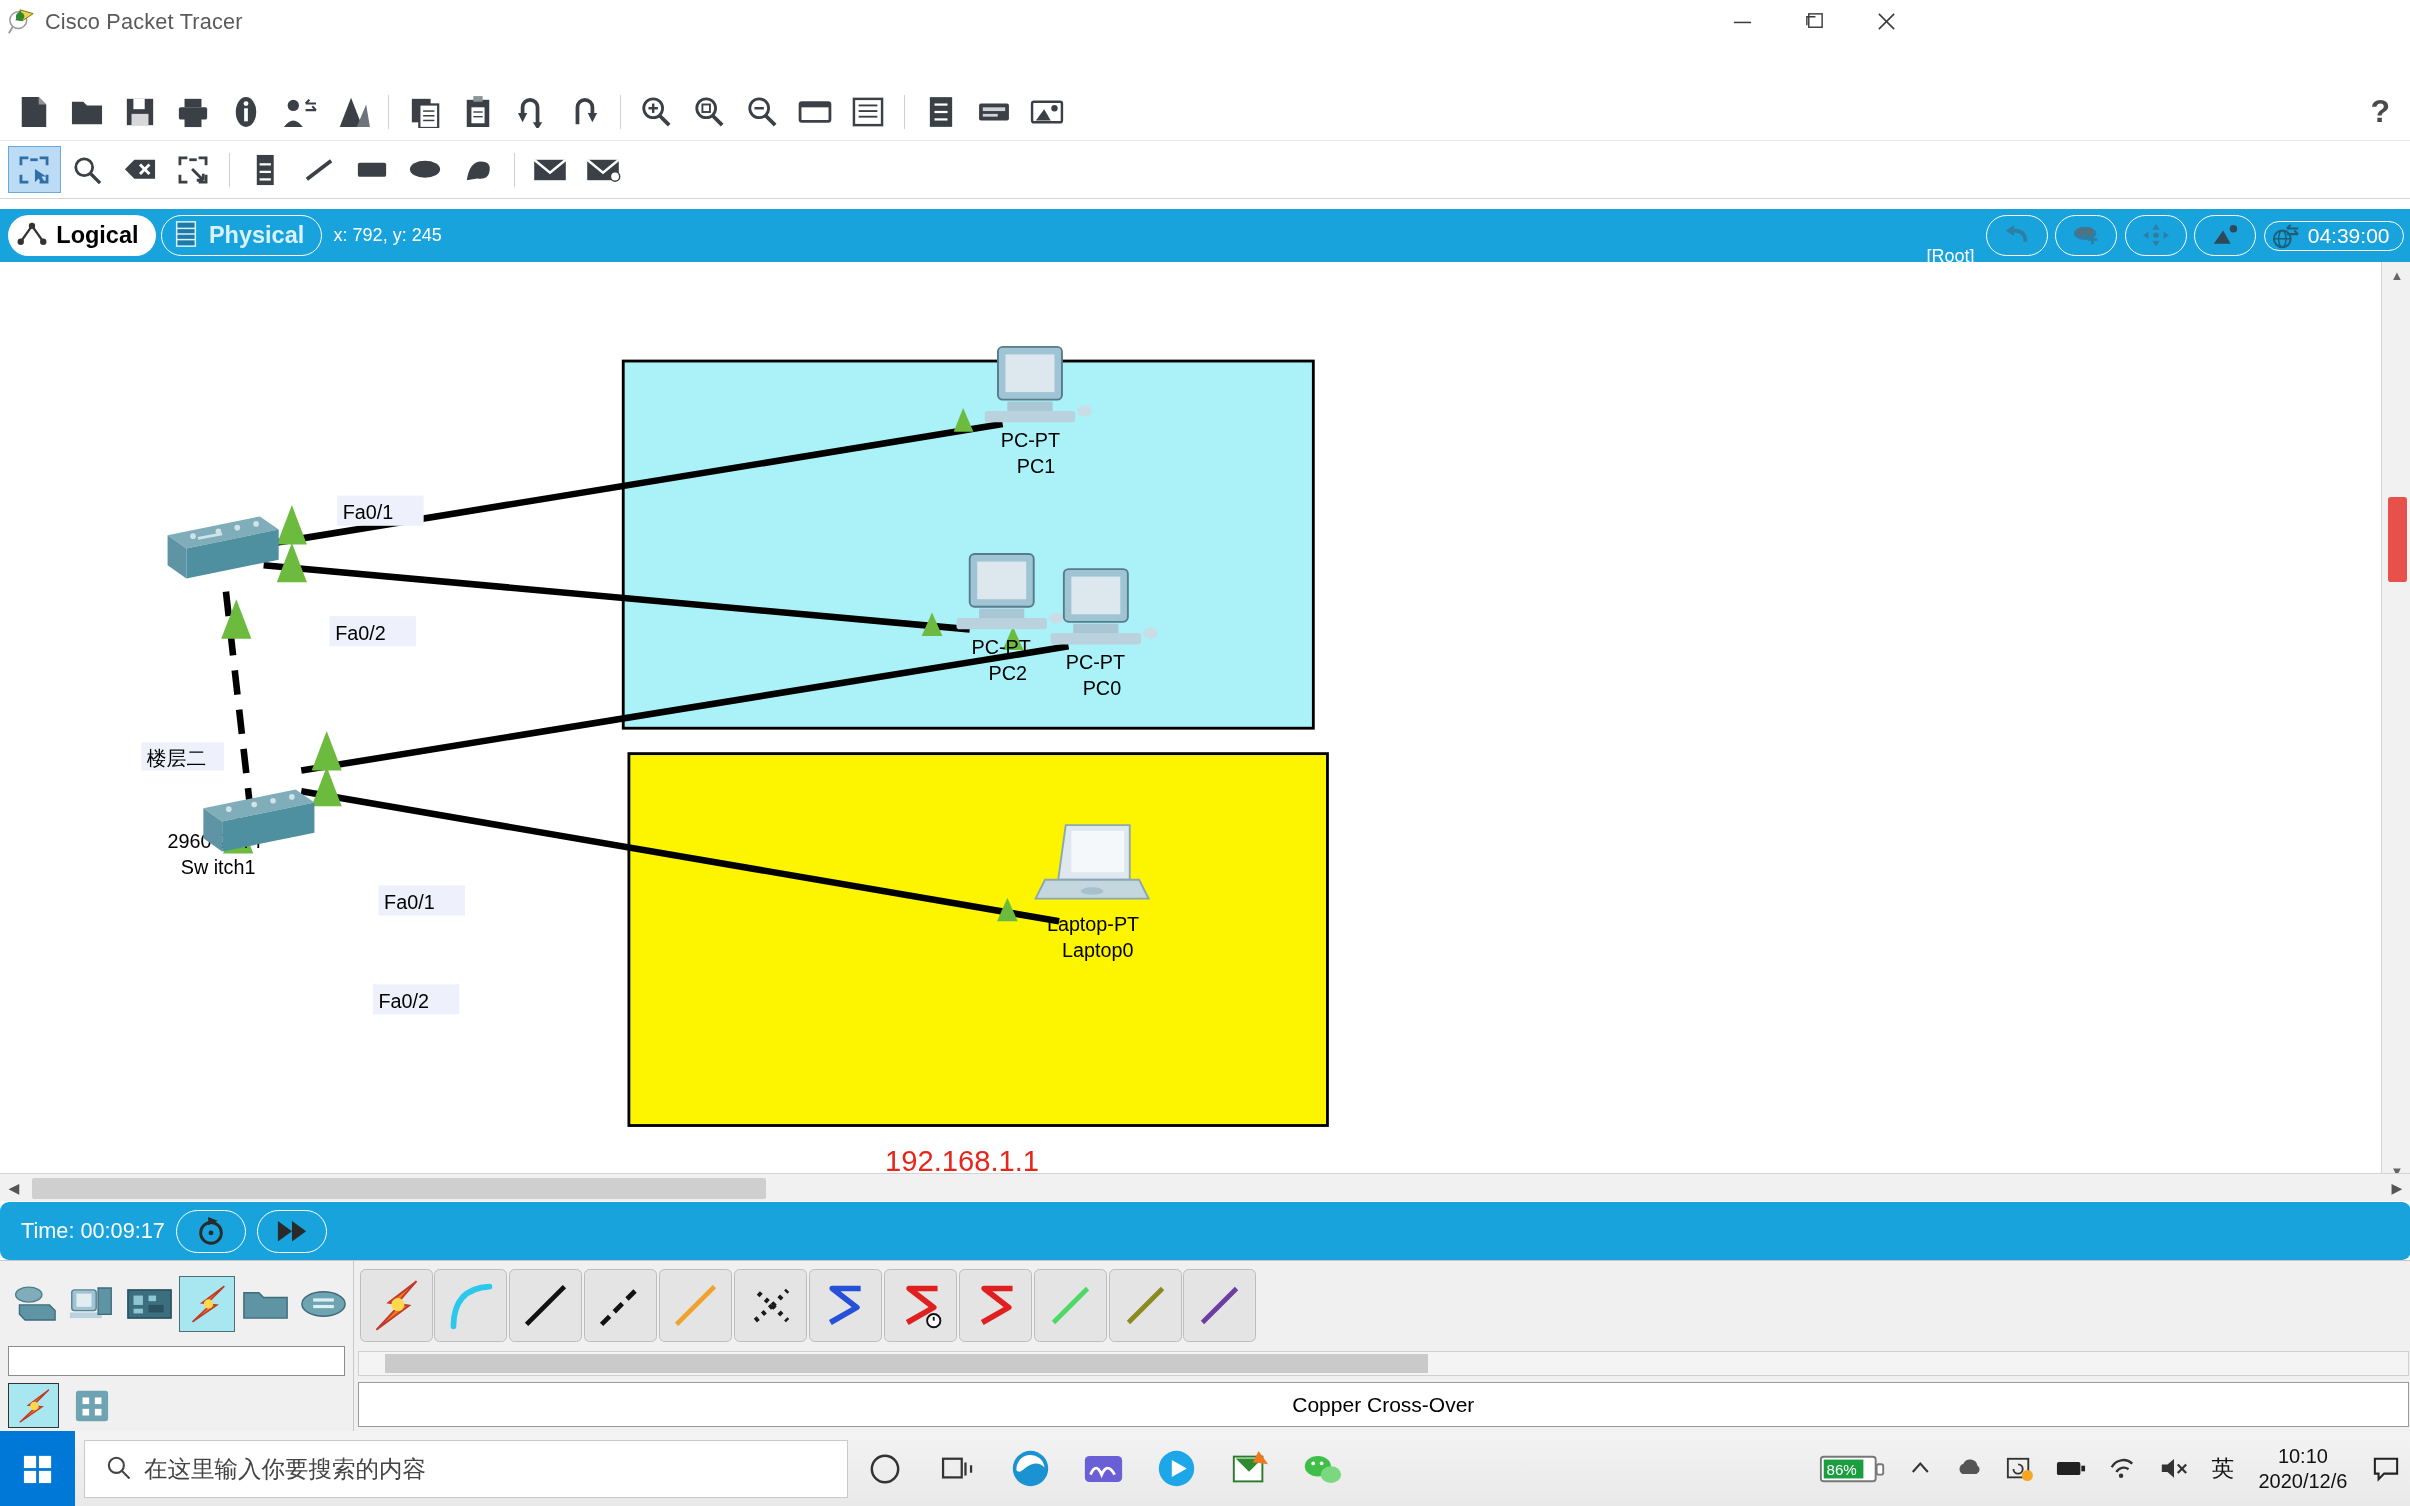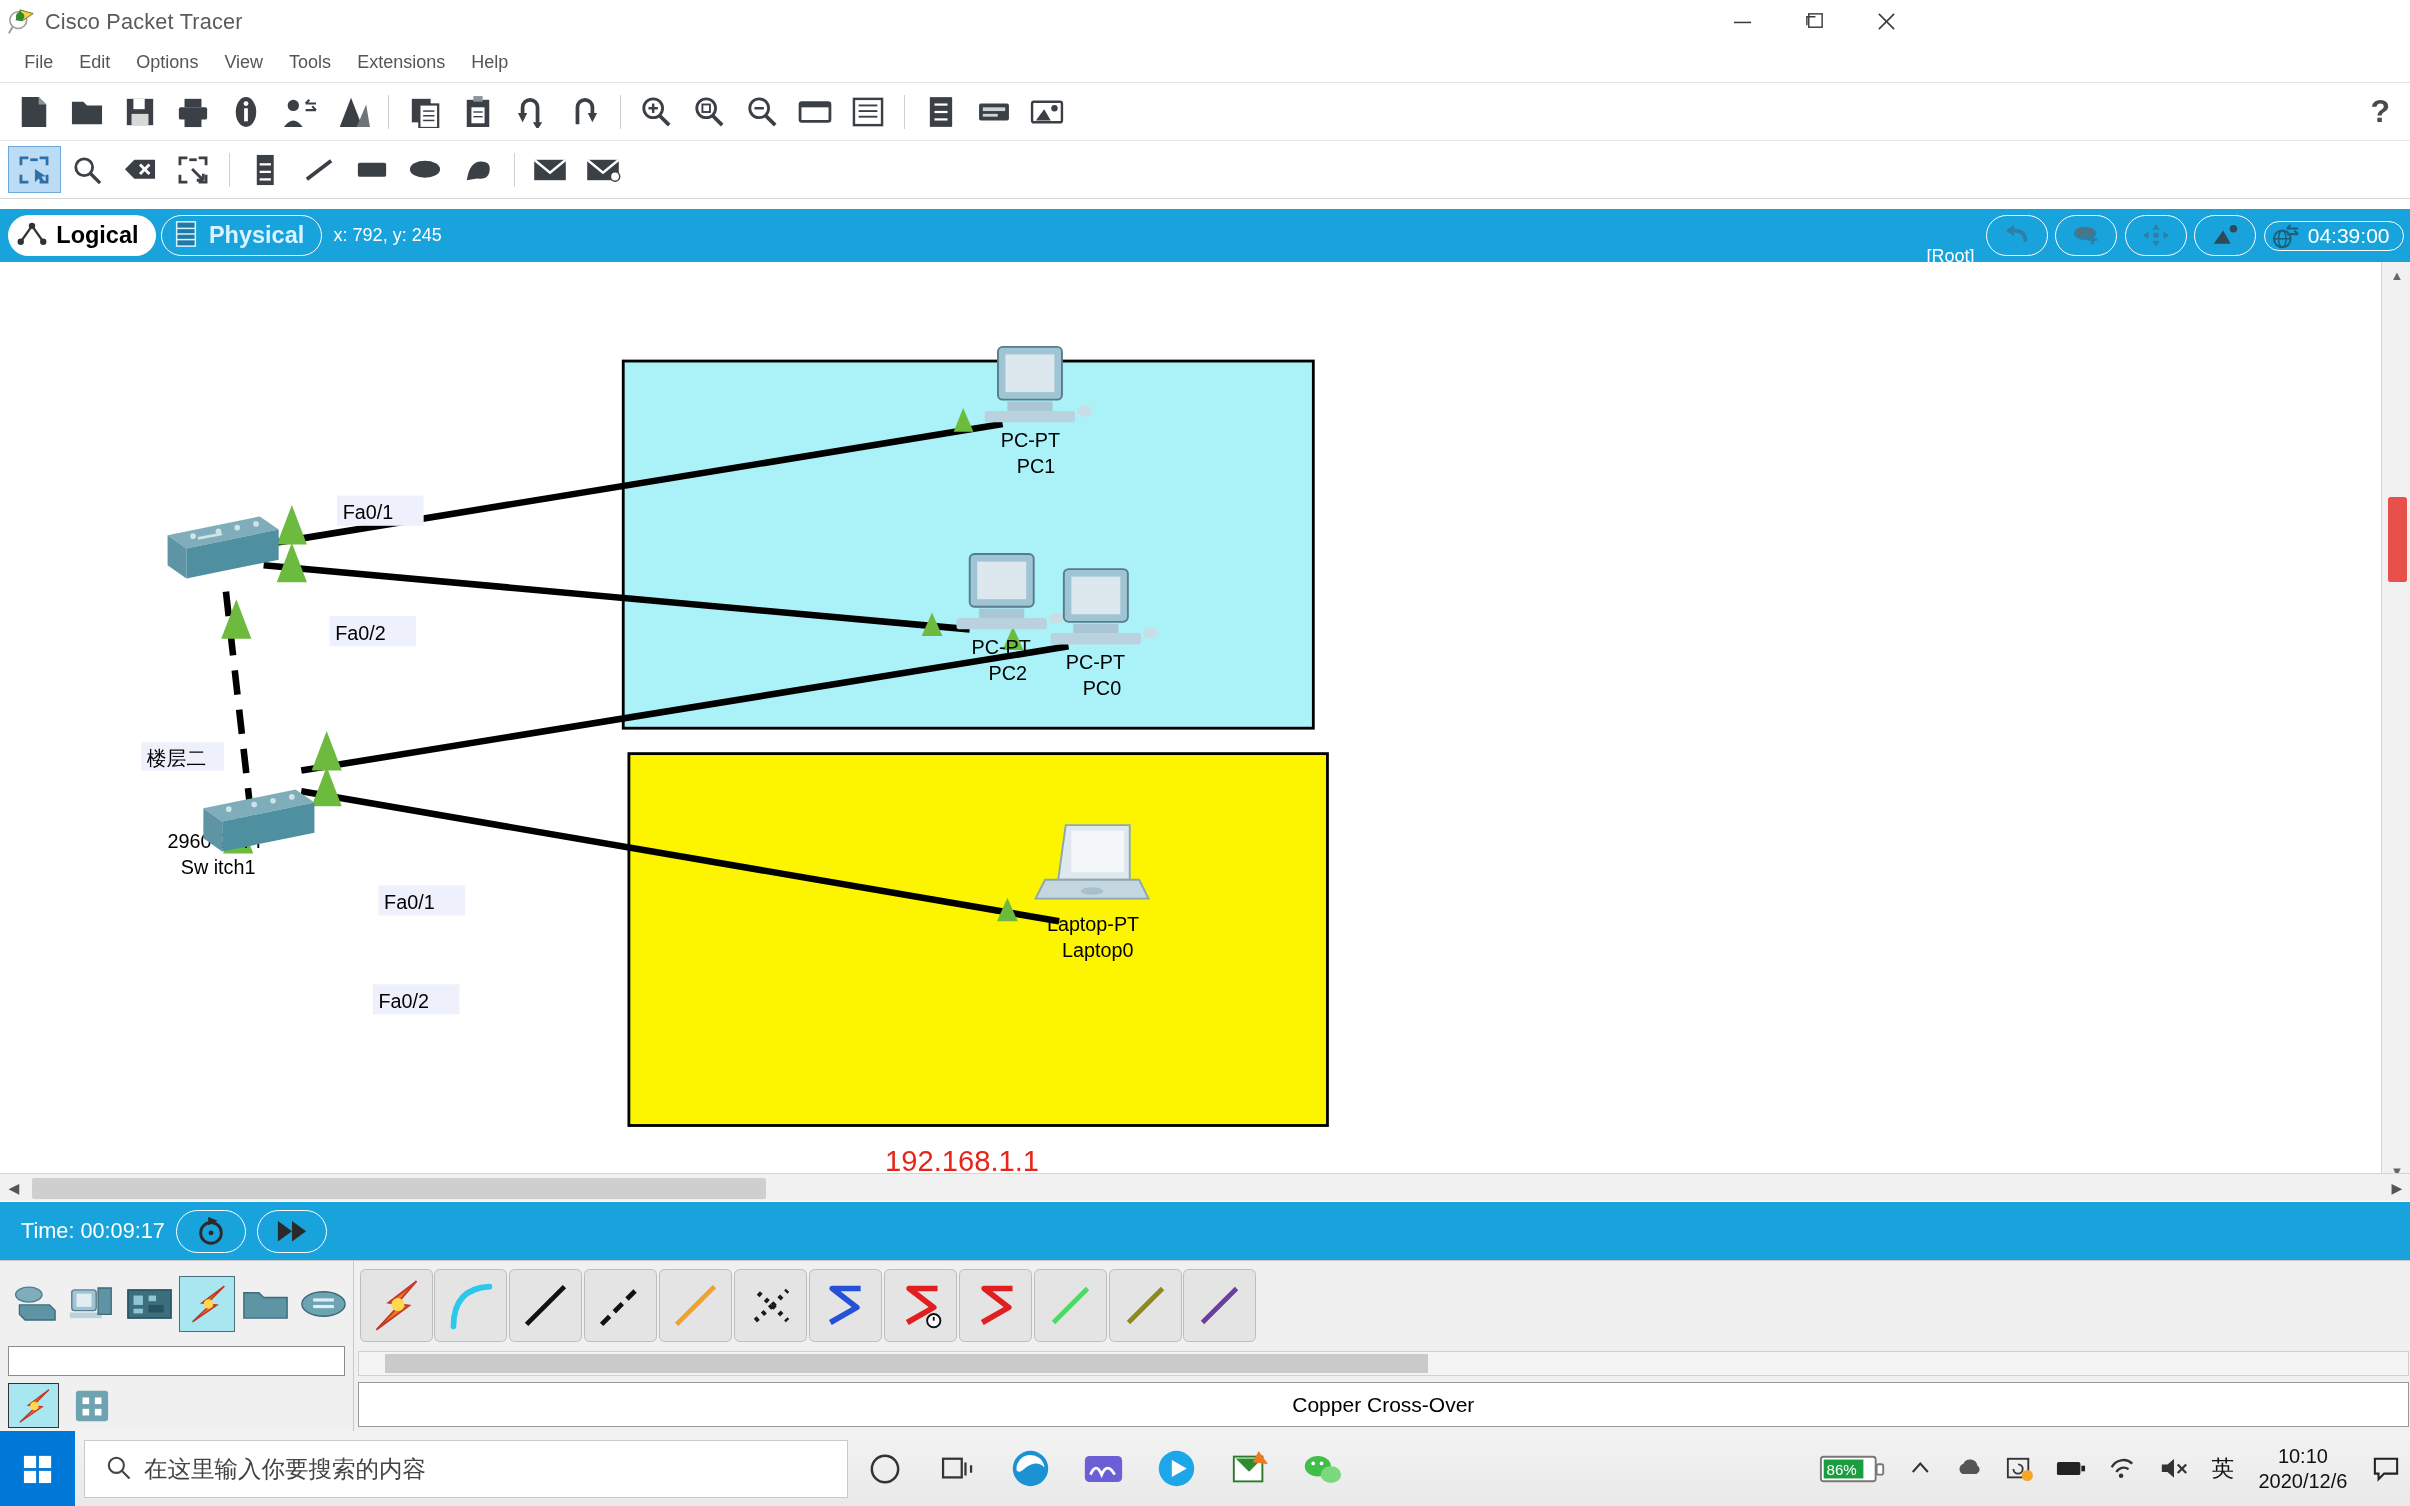--- a/index.html
+++ b/index.html
@@ -120,21 +120,21 @@
     background: #cfcfcf; border-radius: 1.9px;
   }
   .hs-arrow {
     position: absolute; top: 0; width: 28px; height: 28px;
     display: flex; align-items: center; justify-content: center; color: #555; font-size: 14px;
   }
 
   
   .rtbar {
     position: absolute; top: 1202px; left: 0; width: 2411px; height: 58px;
-    background: #19a3dc; display: flex; align-items: center;
+    background: #19a3dc; display: flex; align-items: center; border-radius: 9px;
   }
   .time-text { font-size: 21.7px; color: #ffffff; margin-left: 21px; }
   .rt-circ {
     width: 70px; height: 43px; border: 1.9px solid #ffffff; border-radius: 24.5px;
     display: flex; align-items: center; justify-content: center; margin-left: 11.3px;
   }
   .mode-group { position: absolute; right: 11.3px; display: flex; align-items: center; gap: 3.8px; }
   .mode-pill {
     height: 45px; border-radius: 22.6px; display: flex; align-items: center; gap: 9.4px;
     padding: 0 19px 0 9.4px; font-size: 23.5px; font-weight: bold;
@@ -250,29 +250,20 @@
       </div>
       <div class="win-btn">
         <svg width="21" height="21" viewBox="0 0 22 22">
           <line x1="3" y1="3" x2="19" y2="19" stroke="#3c3c3c" stroke-width="1.7"></line>
           <line x1="19" y1="3" x2="3" y2="19" stroke="#3c3c3c" stroke-width="1.7"></line>
         </svg>
       </div>
     </div>
   </div>
 
-  <div class="menubar">
-    <div class="menu-item">File</div>
-    <div class="menu-item">Edit</div>
-    <div class="menu-item">Options</div>
-    <div class="menu-item">View</div>
-    <div class="menu-item">Tools</div>
-    <div class="menu-item">Extensions</div>
-    <div class="menu-item">Help</div>
-  </div>
 
   <div class="toolbar1">
     <div class="tb-btn">
       <svg width="32" height="34" viewBox="0 0 34 36">
           <path d="M4 2 h18 l8 8 v24 h-26 z" fill="#3b4046"></path>
           <path d="M22 2 v8 h8" fill="#8d959c"></path>
         </svg>
     </div>
     <div class="tb-btn">
       <svg width="34" height="32" viewBox="0 0 36 34">

